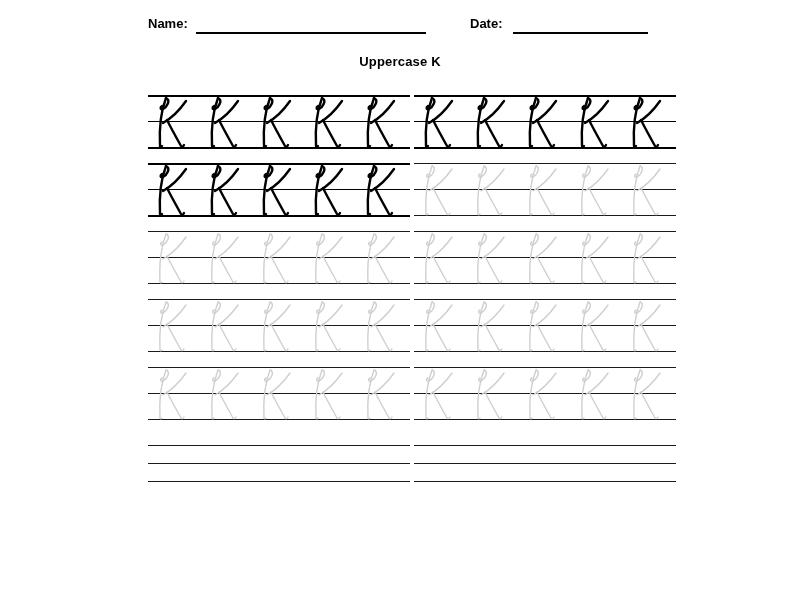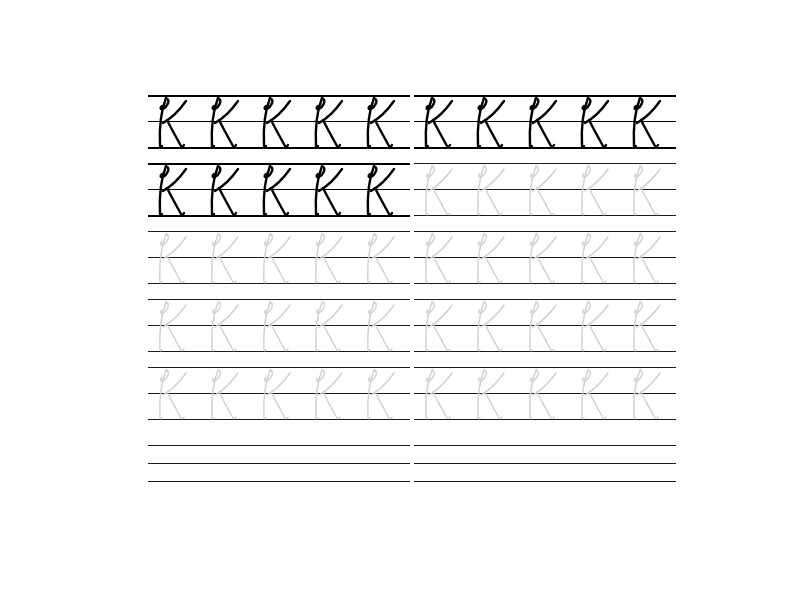--- a/index.html
+++ b/index.html
@@ -126,21 +126,28 @@
     left: 0;
     width: 262px;
     border-bottom: 1px solid #1a1a1a;
   }
 </style>
 </head>
 <body>
 
 <div id="sheet">
 
-
+  <div class="header-row">
+    <div class="name-label">Name:</div>
+    <div class="name-line"></div>
+    <div class="date-label">Date:</div>
+    <div class="date-line"></div>
+  </div>
+
+  <div class="worksheet-title">Uppercase K</div>
 
   <div class="columns">
     <div class="col left" id="col-left">
         <div class="band solid" style="top: 0px;">
           <div class="rule top"></div>
           <div class="rule mid"></div>
           <div class="rule bottom"></div>
           <div class="glyphs">
             <div class="glyph" style="left: 4px;">
               <svg width="46" height="56" viewBox="0 0 46 56">

